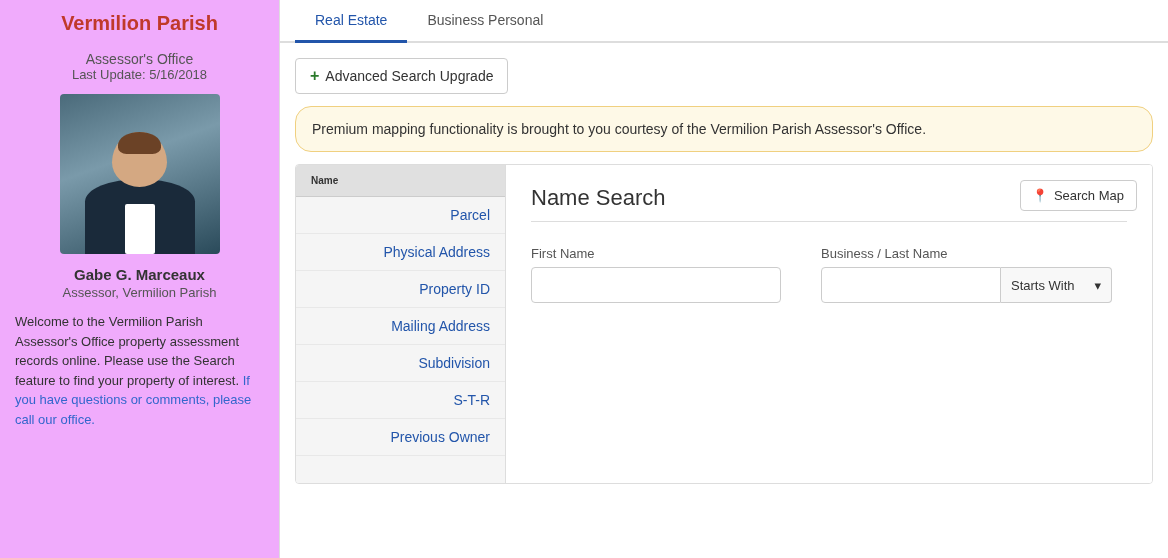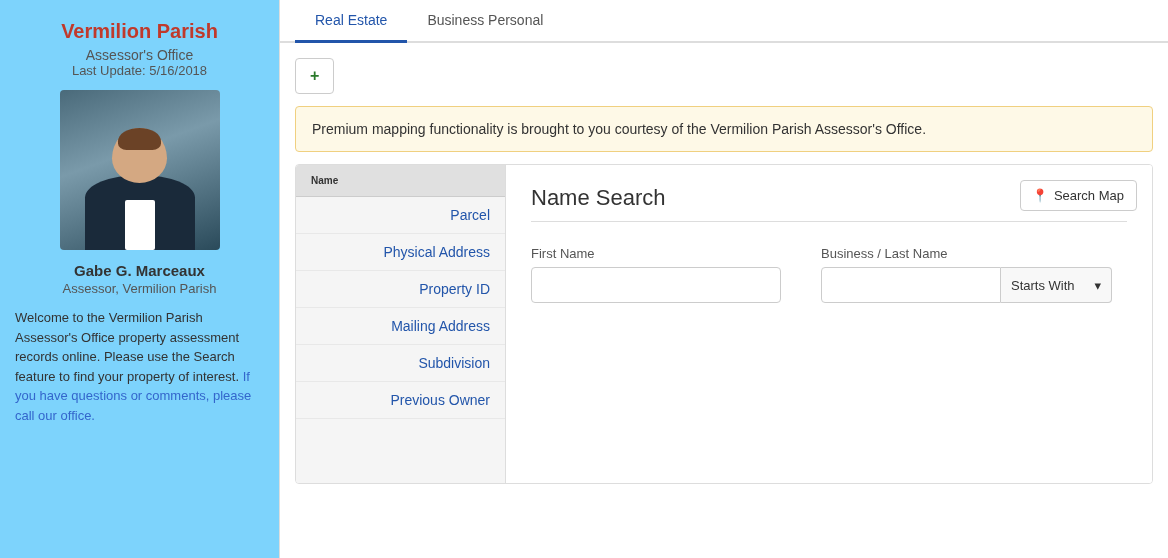--- a/index.html
+++ b/index.html
@@ -13,38 +13,39 @@
       display: flex;
       width: 1168px;
       min-height: 558px;
       background: #fff;
     }
 
     
     .sidebar {
       width: 280px;
       min-width: 280px;
-      background: #7dd3fc;
+      background: #f0abfc;
       border-right: 1px solid #ddd;
-      padding: 20px 15px;
+      padding: 12px 15px;
       display: flex;
       flex-direction: column;
       align-items: center;
     }
     .sidebar-title {
       color: #c0392b;
       font-size: 20px;
       font-weight: bold;
       text-align: center;
       margin-bottom: 4px;
     }
     .sidebar-subtitle {
       color: #555;
       font-size: 14px;
       text-align: center;
+      margin-top: 12px;
     }
     .sidebar-update {
       color: #555;
       font-size: 13px;
       text-align: center;
       margin-bottom: 12px;
     }
     .sidebar-avatar {
       width: 160px;
       height: 160px;
@@ -179,21 +180,21 @@
     .advanced-search-btn .plus-icon {
       color: #2a7a2a;
       font-weight: bold;
       font-size: 16px;
     }
 
     
     .notice-banner {
       background: #fef9e7;
       border: 1px solid #f0d080;
-      border-radius: 4px;
+      border-radius: 16px;
       padding: 14px 16px;
       font-size: 14px;
       color: #333;
     }
 
     
     .search-container {
       display: flex;
       gap: 0;
       border: 1px solid #ddd;
@@ -365,35 +366,37 @@
 
     <div class="tabs-bar">
       <a class="tab active">Real Estate</a>
       <a class="tab">Business Personal</a>
     </div>
 
     <div class="content-area">
 
       <button class="advanced-search-btn">
         <span class="plus-icon">+</span>
+        <span>Advanced Search Upgrade</span>
       </button>
 
       <div class="notice-banner">
         <span>Premium mapping functionality is brought to you courtesy of the Vermilion Parish Assessor's Office.</span>
       </div>
 
       <div class="search-container">
 
         <div class="search-nav">
           <div class="search-nav-header">Name</div>
           <div class="search-nav-item">Parcel</div>
           <div class="search-nav-item">Physical Address</div>
           <div class="search-nav-item">Property ID</div>
           <div class="search-nav-item">Mailing Address</div>
           <div class="search-nav-item">Subdivision</div>
+          <div class="search-nav-item">S-T-R</div>
           <div class="search-nav-item">Previous Owner</div>
         </div>
 
         <div class="search-panel">
 
           <button class="search-map-btn">
             <span class="map-pin-icon">📍</span>
             <span>Search Map</span>
           </button>
 

